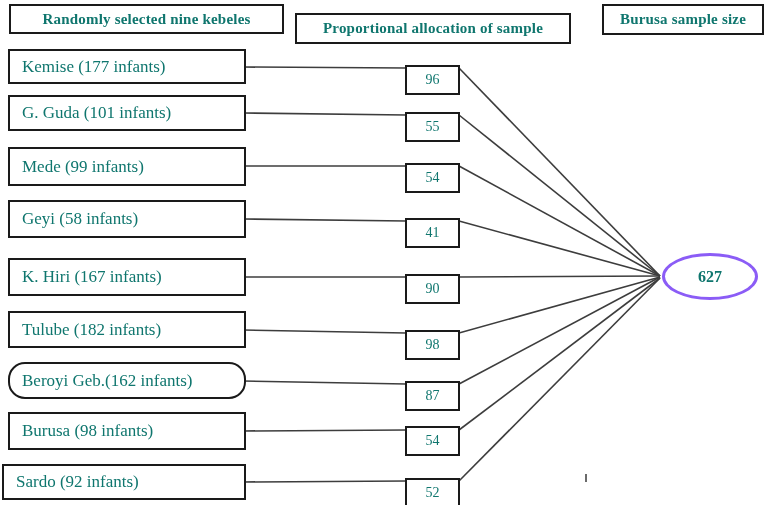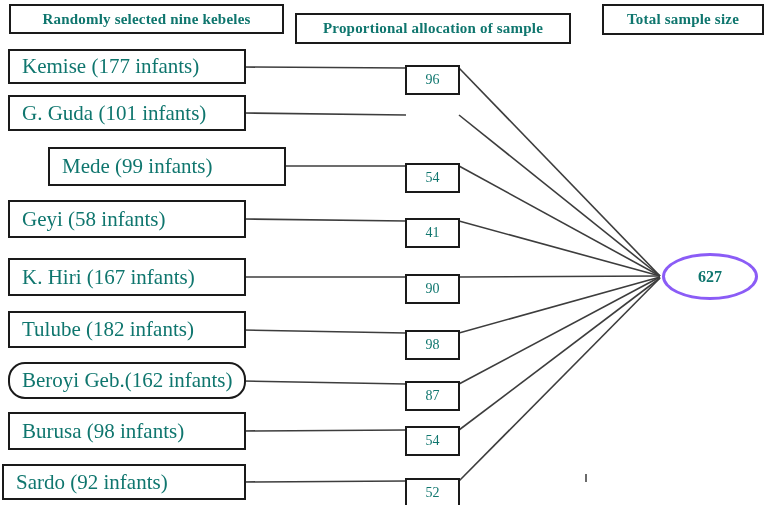--- a/index.html
+++ b/index.html
@@ -32,21 +32,21 @@
   }
   .kbox {
     position: absolute;
     left: 8px;
     width: 238px;
     border: 2px solid #1a1a1a;
     background: #ffffff;
     display: flex;
     align-items: center;
     padding-left: 12px;
-    font-size: 21px;
+    font-size: 17px;
   }
   .sbox {
     position: absolute;
     left: 405px;
     width: 55px;
     height: 30px;
     border: 2px solid #1a1a1a;
     background: #ffffff;
     display: flex;
     align-items: center;
@@ -106,30 +106,30 @@
     <line x1="459" y1="481" x2="660" y2="278"></line>
   </svg>
 
   <div class="hbox" style="left:9px; top:4px; width:275px; height:30px;">
     <span>Randomly selected nine kebeles</span>
   </div>
   <div class="hbox" style="left:295px; top:13px; width:276px; height:31px;">
     <span>Proportional allocation of sample</span>
   </div>
   <div class="hbox" style="left:602px; top:4px; width:162px; height:31px;">
-    <span>Total sample size</span>
+    <span>Burusa sample size</span>
   </div>
 
   <div class="kbox" style="top:49px;  height:35px;">
     <span>Kemise (177 infants)</span>
   </div>
   <div class="kbox" style="top:95px;  height:36px;">
     <span>G. Guda (101 infants)</span>
   </div>
-  <div class="kbox" style="top:147px; height:39px;margin-left:40px;">
+  <div class="kbox" style="top:147px; height:39px;">
     <span>Mede (99 infants)</span>
   </div>
   <div class="kbox" style="top:200px; height:38px;">
     <span>Geyi (58 infants)</span>
   </div>
   <div class="kbox" style="top:258px; height:38px;">
     <span>K. Hiri (167 infants)</span>
   </div>
   <div class="kbox" style="top:311px; height:37px;">
     <span>Tulube (182 infants)</span>
@@ -139,20 +139,23 @@
   </div>
   <div class="kbox" style="top:412px; height:38px;">
     <span>Burusa (98 infants)</span>
   </div>
   <div class="kbox" style="left:2px; width:244px; top:464px; height:36px;">
     <span>Sardo (92 infants)</span>
   </div>
 
   <div class="sbox" style="top:54px;">
     <span>96</span>
+  </div>
+  <div class="sbox" style="top:101px;">
+    <span>55</span>
   </div>
   <div class="sbox" style="top:152px;">
     <span>54</span>
   </div>
   <div class="sbox" style="top:207px;">
     <span>41</span>
   </div>
   <div class="sbox" style="top:263px;">
     <span>90</span>
   </div>

